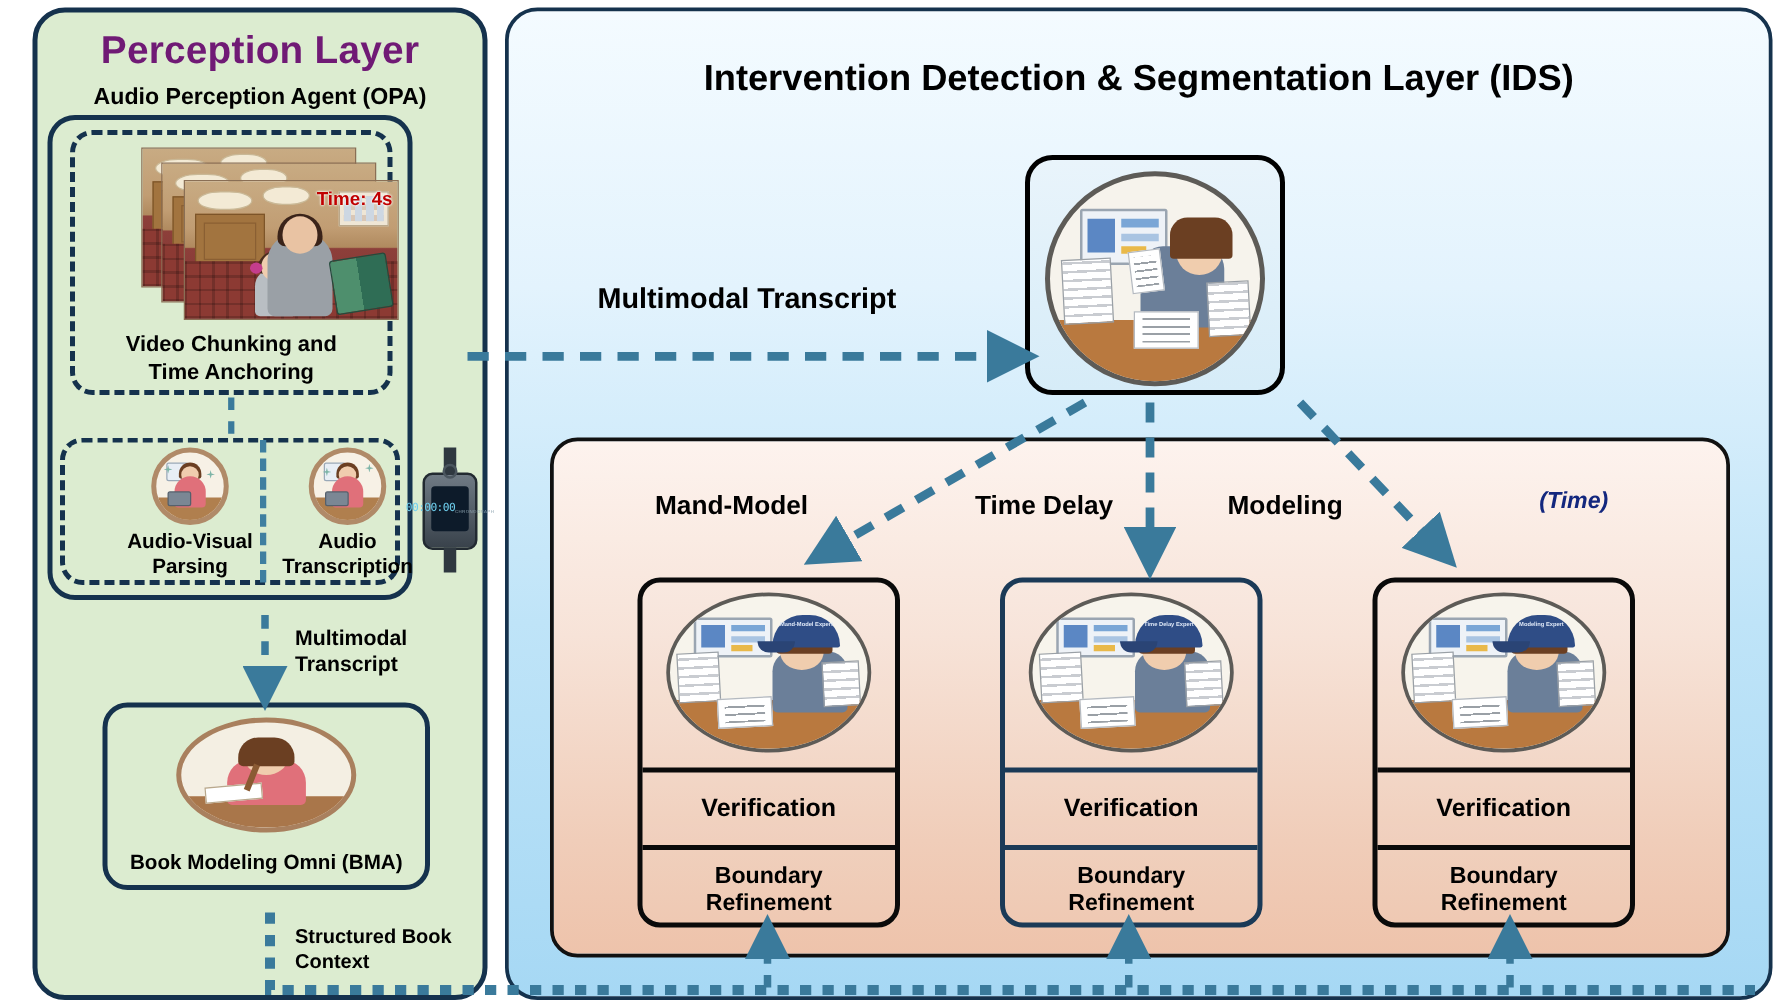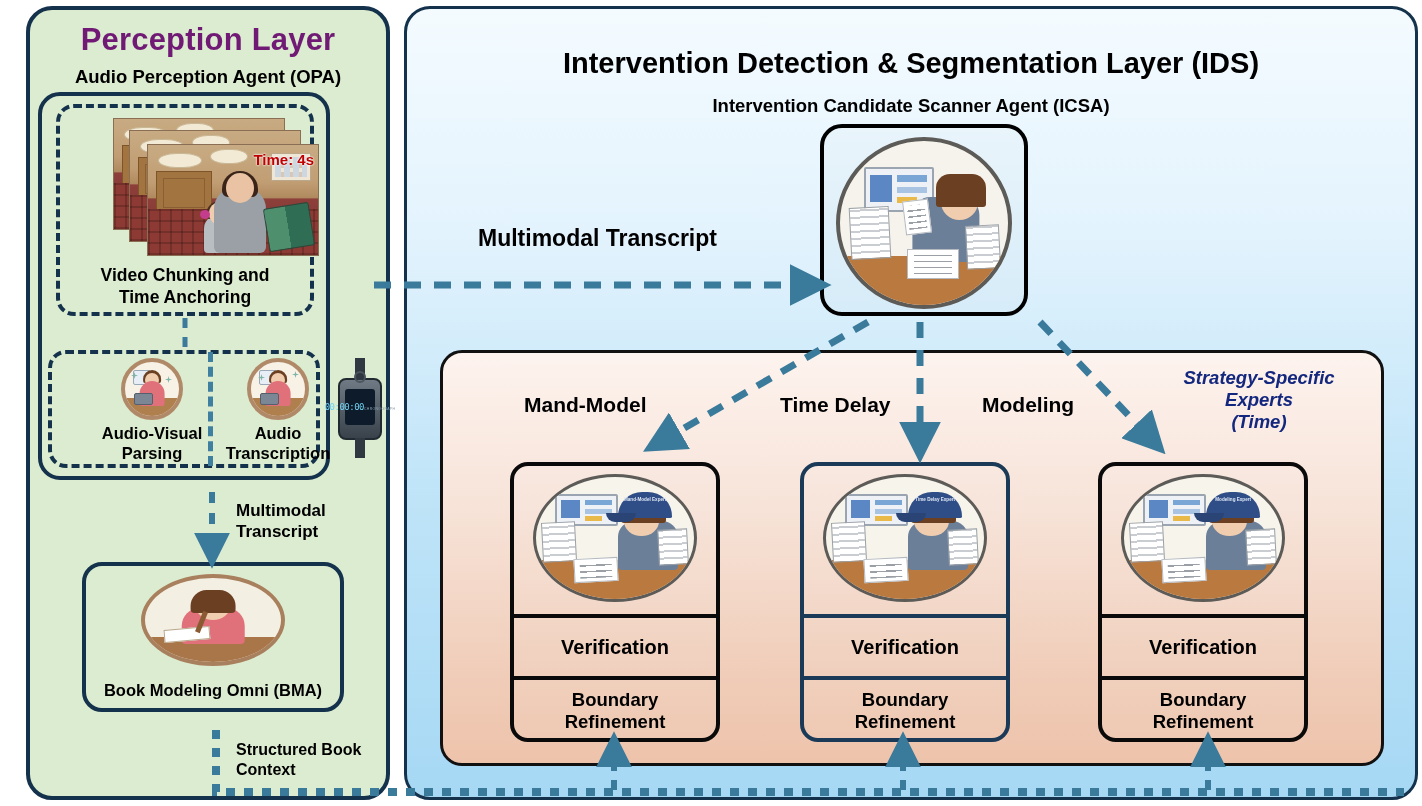--- a/index.html
+++ b/index.html
@@ -425,21 +425,20 @@
     <div class="bma-label">Book Modeling Omni (BMA)</div>
   </div>
 
   <div class="lbl lbl-sbc">
     <span>Structured Book</span><br>
     <span>Context</span>
   </div>
 
   <div class="panel-ids">
     <div class="title-ids">Intervention Detection &amp; Segmentation Layer (IDS)</div>
-    <div class="sub-ids">Intervention Candidate Scanner Agent (ICSA)</div>
   </div>
 
   <div class="icsa-box">
     <div class="icsa-avatar">
       <div style="position:absolute;left:0;right:0;bottom:0;height:30%;background:#b9793f;"></div>
       <div class="wallboard" style="left:14%;top:16%;width:42%;height:27%;"></div>
       <div style="position:absolute;left:18%;top:21%;width:13%;height:16%;background:#5b87c4;"></div>
       <div style="position:absolute;left:34%;top:21%;width:18%;height:4%;background:#7aa6d6;"></div>
       <div style="position:absolute;left:34%;top:28%;width:18%;height:4%;background:#a9c4e2;"></div>
       <div style="position:absolute;left:34%;top:34%;width:12%;height:4%;background:#e9b94a;"></div>
@@ -450,21 +449,21 @@
       <div class="papers-stack" style="right:5%;bottom:22%;height:44px;width:34px;"></div>
       <div class="sheet" style="left:38%;top:36%;width:26px;height:34px;transform:rotate(-7deg);"></div>
       <div class="sheet" style="left:40%;bottom:16%;width:52px;height:30px;"></div>
     </div>
   </div>
 
   <div class="lbl lbl-mt-right">Multimodal Transcript</div>
 
   <div class="panel-sse">
     <div class="sse-caption">
-      <span>Strategy-Specific Experts</span><br>
+      <br>
       <span>(Time)</span>
     </div>
   </div>
 
   <div class="lbl-strategy s1">Mand-Model</div>
   <div class="lbl-strategy s2">Time Delay</div>
   <div class="lbl-strategy s3">Modeling</div>
 
   <div class="expert e1">
     <div class="e-avatar-wrap">

